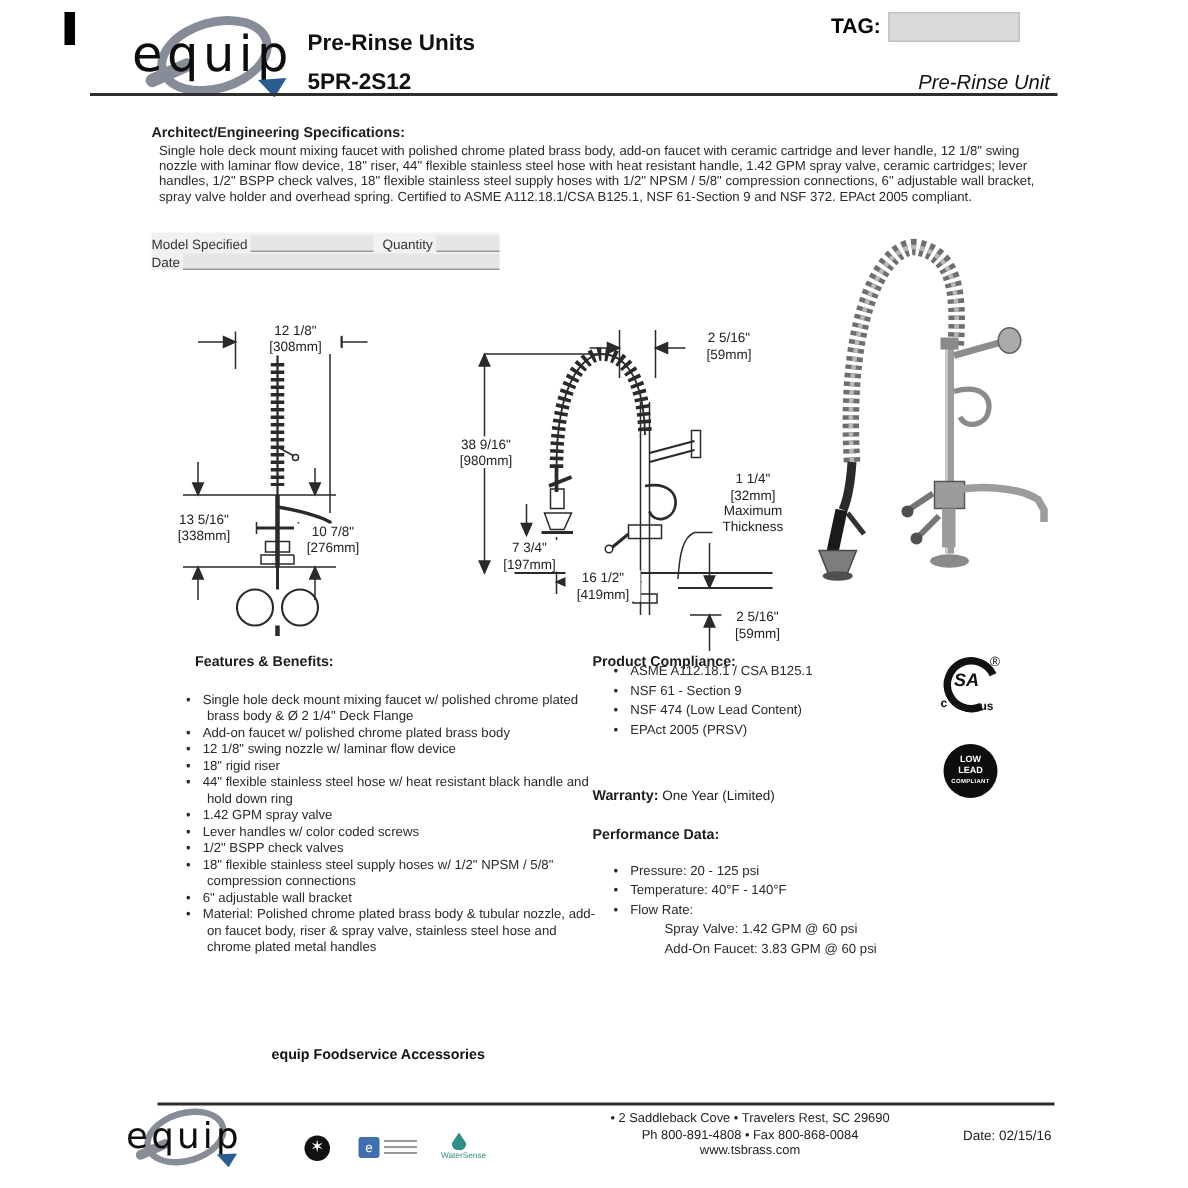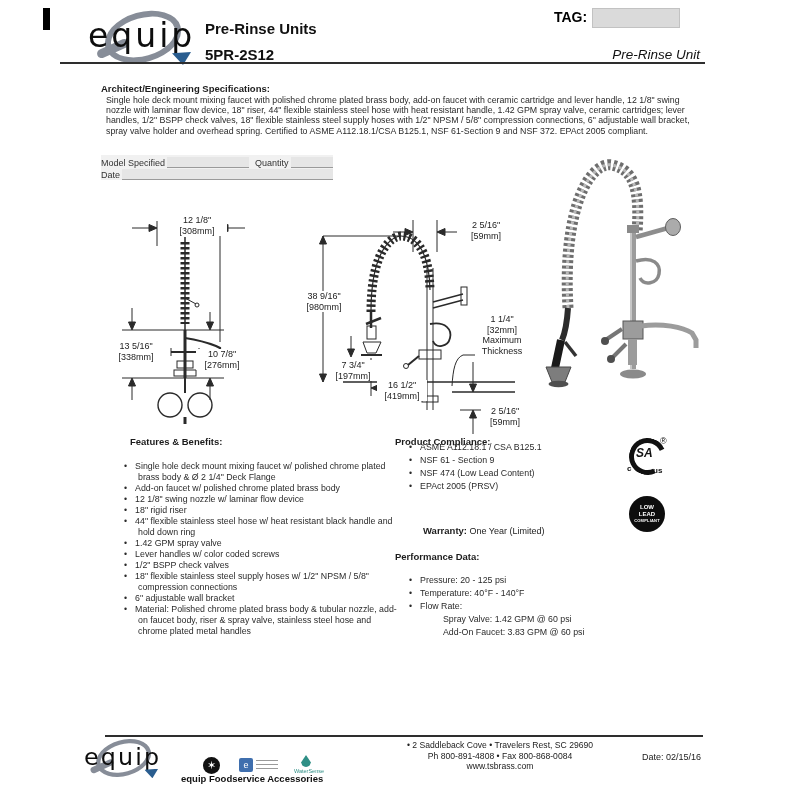--- a/index.html
+++ b/index.html
@@ -48,21 +48,21 @@
 
   
   .feat-head{left:130px;top:436px;font-size:9.5px;font-weight:bold;}
   .blist{list-style:none;margin:0;padding:0;font-size:8.8px;line-height:11px;color:#2a2a2a;}
   .blist li{padding-left:28px;text-indent:-14px;}
   .blist li::before{content:"•";margin-right:8px;}
   .feat-list{left:110px;top:461px;width:288px;}
   .comp-head{left:395px;top:436px;font-size:9.5px;font-weight:bold;}
   .comp-list{left:395px;top:441px;width:220px;}
   .comp-list li{line-height:13px;}
-  .warranty{left:395px;top:525px;font-size:9px;margin-left:28px;}
+  .warranty{left:395px;top:525px;font-size:9px;}
   .warranty b{font-size:9.5px;}
   .perf-head{left:395px;top:551px;font-size:9.5px;font-weight:bold;}
   .perf-list{left:395px;top:574px;width:230px;}
   .perf-list li{line-height:13px;}
   .flow-sub{left:443px;top:613px;font-size:8.8px;line-height:13px;color:#2a2a2a;}
 
   
   .csa-mark{left:627px;top:436px;width:40px;height:40px;}
   .csa-ring{position:absolute;left:2px;top:2px;width:27px;height:27px;border:5px solid #111;
             border-radius:50%;border-right-color:transparent;transform:rotate(20deg);}
@@ -74,21 +74,21 @@
            color:#fff;display:flex;flex-direction:column;align-items:center;justify-content:center;
            text-align:center;}
   .lowlead span{display:block;font-weight:bold;}
   .ll1{font-size:6px;line-height:7px;}
   .ll2{font-size:6px;line-height:7px;}
   .ll3{font-size:4px;line-height:6px;letter-spacing:.2px;}
 
   
   .ftr-rule{left:105px;top:735px;width:598px;height:2px;background:#2e2e2e;}
   .logo-footer{left:84px;top:740px;transform:scale(.72);transform-origin:top left;}
-  .ftr-company{left:181px;top:773px;font-size:9.5px;font-weight:bold;color:#111;}
+  .ftr-company{left:181px;top:698px;font-size:9.5px;font-weight:bold;color:#111;}
   .ftr-badges{left:203px;top:755px;width:140px;height:26px;}
   .badge-gear{position:absolute;left:0;top:2px;width:17px;height:17px;border-radius:50%;background:#111;
               color:#fff;font-size:11px;line-height:17px;text-align:center;}
   .badge-blue{position:absolute;left:36px;top:3px;width:14px;height:14px;background:#3f6fae;border-radius:2px;
               color:#fff;font-size:9px;line-height:14px;text-align:center;}
   .badge-blue-lines{position:absolute;left:53px;top:5px;width:22px;height:10px;
      background:repeating-linear-gradient(#9a9a9a 0 1.5px,transparent 1.5px 4px);}
   .badge-drop{position:absolute;left:98px;top:0px;width:10px;height:12px;background:#2f8f86;
               border-radius:50% 50% 50% 50%/60% 60% 40% 40%;clip-path:polygon(50% 0,100% 62%,85% 100%,15% 100%,0 62%);}
   .badge-drop-label{position:absolute;left:84px;top:13px;width:44px;font-size:5.5px;color:#2f8f86;text-align:center;}

